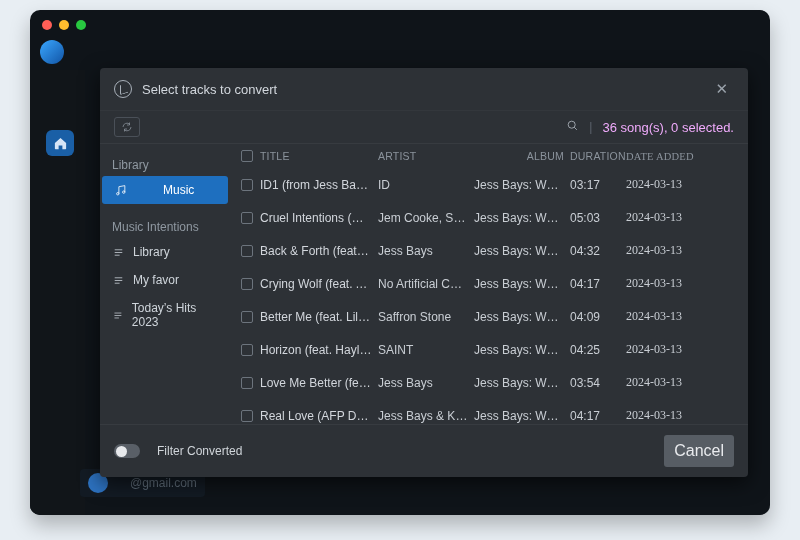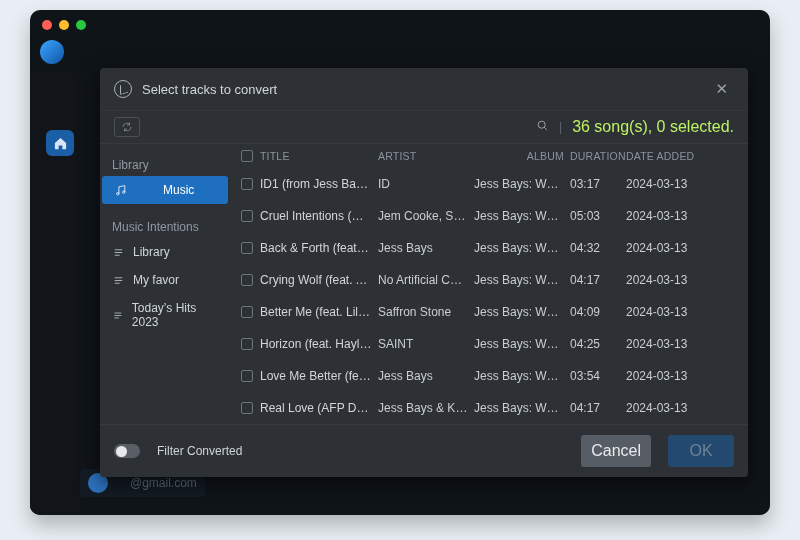--- a/index.html
+++ b/index.html
@@ -29,39 +29,39 @@
   .m-header .ico::after{content:"";display:block;width:7px;height:9px;border-left:1.5px solid #a8b0b9;border-bottom:1.5px solid #a8b0b9;transform:rotate(0deg) skewY(-18deg);border-radius:0 0 0 2px;margin-left:2px;}
   .m-header .ttl{color:#d2d7dd; font-size:13px; flex:1;}
   .m-close{color:#9aa2ab; font-size:15px; cursor:pointer; padding:2px 6px;}
 
   .toolbar { display:flex; align-items:center; padding:6px 14px 6px 14px; gap:10px; border-top:1px solid rgba(255,255,255,.03); border-bottom:1px solid rgba(255,255,255,.05);}
   .refresh-btn { width:26px; height:20px; border:1px solid #4a5058; border-radius:3px; display:flex;align-items:center;justify-content:center;}
   .refresh-btn svg{width:12px;height:12px;stroke:#8c949d;fill:none;stroke-width:1.5;}
   .toolbar-spacer{flex:1;}
   .search-ico svg{width:13px;height:13px;stroke:#acb3bb;fill:none;stroke-width:1.6;}
   .sep{color:#5c646d;font-size:12px;}
-  .count{color:#bef264;font-size:16px;}
+  .count{color:#f0abfc;font-size:13px;}
 
   .body { flex:1; display:flex; overflow:hidden; }
   .sidebar { width:130px; padding-top:8px; font-size:12px; color:#9ea6af; }
   .side-section { padding:6px 12px 4px; font-size:12px; color:#8f98a1; }
   .side-item { display:flex; align-items:center; gap:8px; padding:7px 12px; color:#cfd5db; cursor:pointer;}
   .side-item svg{width:13px;height:13px;fill:none;stroke:#c6ccd4;stroke-width:1.5;}
   .side-item.active{ background:#1e6fbf; color:#fff; border-radius:3px; margin:0 2px;gap:36px;}
   .side-item.active svg{stroke:#fff;}
 
   .table-wrap{ flex:1; overflow:hidden; display:flex; flex-direction:column; }
   .thead{ display:flex; align-items:center; padding:6px 10px 6px 4px; font-size:10.5px; color:#8b939c; letter-spacing:.02em; }
   .cbcell{ width:26px; display:flex; justify-content:center; }
   .cb{ width:12px; height:12px; border:1.3px solid #6c747d; border-radius:2px; background:transparent; display:block;}
   .c-title{ width:118px; padding-right:6px;}
   .c-artist{ width:96px; padding-right:6px;}
   .c-album{ width:96px; padding-right:6px;text-align:right;}
   .c-dur{ width:56px;}
-  .c-date{ flex:1;}
+  .c-date{ flex:1;font-family:Liberation Serif, serif;}
   .tbody{ overflow-y:auto; }
   .row{ display:flex; align-items:center; padding:9px 10px 9px 4px; font-size:12px; color:#c9ced4;}
   .row > div { white-space:nowrap; overflow:hidden; text-overflow:ellipsis; }
   .row .c-title{color:#d2d6dc;}
 
   .footer{ display:flex; align-items:center; padding:10px 14px; border-top:1px solid rgba(255,255,255,.05); gap:17px;}
   .toggle{ width:26px; height:14px; background:#595f67; border-radius:14px; position:relative; cursor:pointer;}
   .toggle::after{content:"";position:absolute;left:1.5px;top:1.5px;width:11px;height:11px;border-radius:50%;background:#e7e9ec;}
   .filter-label{ color:#d0d5da; font-size:12px; flex:1;}
   .btn{ min-width:66px; text-align:center; padding:7px 10px; font-size:16px; border-radius:3px; cursor:pointer;}
@@ -244,16 +244,15 @@
               <div class="c-date">2024-03-13</div>
             </div>
           </div>
       </div>
     </div>
 
     <div class="footer">
       <span class="toggle"></span>
       <span class="filter-label">Filter Converted</span>
       <span class="btn btn-cancel">Cancel</span>
-      <span class="btn btn-ok">OK</span>
     </div>
   </div>
 </div>
 
 </body></html>

